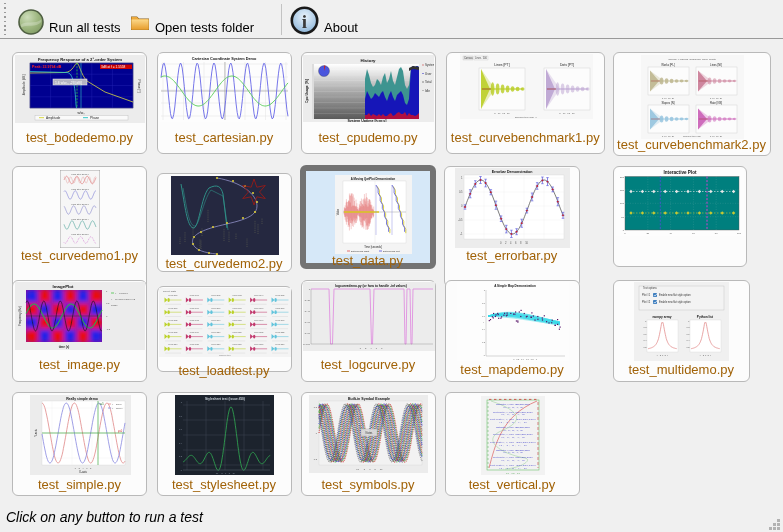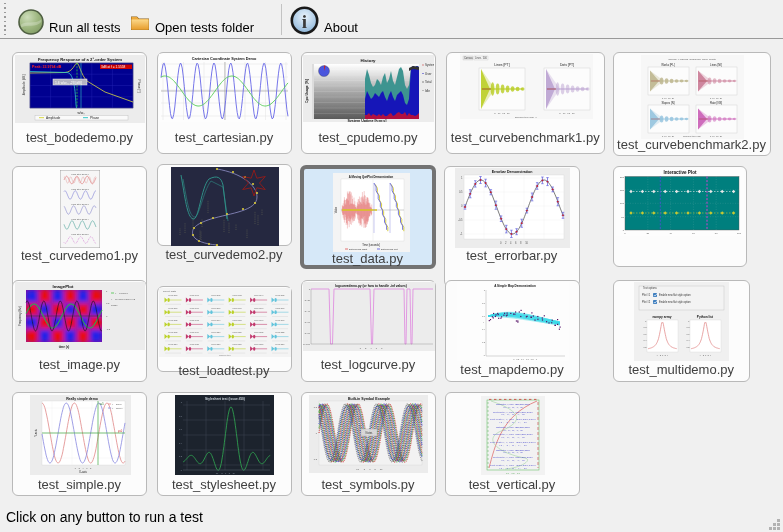--- a/index.html
+++ b/index.html
@@ -3,24 +3,24 @@
 * { margin:0; padding:0; box-sizing:border-box; }
 html,body { width:783px; height:532px; background:#f0f0f0; font-family:"Liberation Sans", sans-serif; overflow:hidden; position:relative; }
 #toolbar { position:absolute; left:0; top:0; width:783px; height:39px; background:#f0f0f0; border-bottom:1px solid #999; }
 #handle { position:absolute; left:4px; top:3px; width:2px; height:33px;
   background-image:repeating-linear-gradient(to bottom,#9a9a9a 0 1.5px, transparent 1.5px 4.4px); }
 .tbtn { position:absolute; top:6px; height:29px; display:flex; align-items:flex-end; }
 .tbtn svg { display:block; }
 .tbtn span { font-size:13px; color:#000; margin-left:5px; white-space:nowrap; }
 #sep { position:absolute; left:281px; top:4px; width:1px; height:31px; background:#c3c3c3; }
 .btn { position:absolute; background:#fcfcfc; border:1px solid #b9b9b9; border-radius:6px; }
-.btn.sel { background:#d6e8f8; border:4px solid #737373;padding-left:12px; }
+.btn.sel { background:#d6e8f8; border:6px solid #737373;padding-left:12px; }
 .th { position:absolute; }
-.cap { position:absolute; left:0; width:100%; text-align:center; font-size:13px; color:#404040; line-height:16px; }
-#status { position:absolute; left:6px; top:509px; font-size:14px; color:#000; line-height:16px; }
+.cap { position:absolute; left:0; width:100%; text-align:center; font-size:13px; color:#a16207; line-height:16px; }
+#status { position:absolute; left:6px; top:509px; font-size:14px; color:#000; line-height:16px;font-style:italic; }
 .grip { position:absolute; width:3px; height:3px; background:#b2b2b2; }
 </style></head><body>
 
 <div id="toolbar">
   <div id="handle"></div>
   <div class="tbtn" style="left:18px">
       <svg width="26" height="26" viewBox="0 0 26 26">
     <defs>
           <radialGradient id="grn" cx="0.35" cy="0.3" r="0.9">
       <stop offset="0" stop-color="#cdddba"></stop>
@@ -281,21 +281,21 @@
       <path d="M4.0,21.5 L4.3,21.1 L4.5,20.9 L4.8,20.8 L5.1,20.8 L5.3,20.9 L5.6,21.1 L5.9,21.5 L6.1,21.9 L6.4,22.4 L6.7,22.9 L6.9,23.5 L7.2,24.2 L7.5,24.9 L7.7,25.5 L8.0,26.2 L8.3,26.8 L8.5,27.4 L8.8,28.0 L9.1,28.4 L9.3,28.8 L9.6,29.0 L9.9,29.2 L10.1,29.2 L10.4,29.1 L10.7,29.0 L10.9,28.7 L11.2,28.3 L11.5,27.8 L11.7,27.3 L12.0,26.7 L12.3,26.0 L12.5,25.4 L12.8,24.7 L13.1,24.0 L13.3,23.4 L13.6,22.8 L13.9,22.2 L14.1,21.8 L14.4,21.4 L14.7,21.1 L14.9,20.9 L15.2,20.8 L15.5,20.8 L15.7,21.0 L16.0,21.2 L16.3,21.6 L16.5,22.0 L16.8,22.5 L17.1,23.1 L17.3,23.7 L17.6,24.4 L17.9,25.1 L18.1,25.7 L18.4,26.4 L18.7,27.0 L18.9,27.6 L19.2,28.1 L19.5,28.5 L19.7,28.8 L20.0,29.1 L20.3,29.2 L20.5,29.2 L20.8,29.1 L21.1,28.9 L21.3,28.6 L21.6,28.2 L21.9,27.7 L22.1,27.1 L22.4,26.5 L22.7,25.9 L22.9,25.2 L23.2,24.5 L23.5,23.8 L23.7,23.2 L24.0,22.6 L24.3,22.1 L24.5,21.6 L24.8,21.3 L25.1,21.0 L25.3,20.8 L25.6,20.8 L25.9,20.9 L26.1,21.0 L26.4,21.3 L26.7,21.7 L26.9,22.1 L27.2,22.7 L27.5,23.3 L27.7,23.9 L28.0,24.6 L28.3,25.3 L28.5,25.9 L28.8,26.6 L29.1,27.2 L29.3,27.7 L29.6,28.2 L29.9,28.6 L30.1,28.9 L30.4,29.1 L30.7,29.2 L30.9,29.2 L31.2,29.0 L31.5,28.8 L31.7,28.5 L32.0,28.0 L32.3,27.5 L32.5,26.9 L32.8,26.3 L33.1,25.7 L33.3,25.0 L33.6,24.3 L33.9,23.6 L34.1,23.0 L34.4,22.4 L34.7,21.9 L34.9,21.5 L35.2,21.2 L35.5,20.9 L35.7,20.8 L36.0,20.8" fill="none" stroke="#8888d8" stroke-width="0.7"></path>
       <text x="20" y="34.5" font-size="2" text-anchor="middle" fill="#555">Lines Style Demo 3</text>
       <path d="M4.0,36.2 L4.3,36.5 L4.5,36.9 L4.8,37.4 L5.1,38.0 L5.3,38.6 L5.6,39.3 L5.9,40.0 L6.1,40.7 L6.4,41.3 L6.7,41.9 L6.9,42.5 L7.2,43.0 L7.5,43.5 L7.7,43.8 L8.0,44.0 L8.3,44.2 L8.5,44.2 L8.8,44.1 L9.1,43.9 L9.3,43.6 L9.6,43.2 L9.9,42.7 L10.1,42.2 L10.4,41.6 L10.7,40.9 L10.9,40.3 L11.2,39.6 L11.5,38.9 L11.7,38.3 L12.0,37.7 L12.3,37.1 L12.5,36.7 L12.8,36.3 L13.1,36.0 L13.3,35.9 L13.6,35.8 L13.9,35.8 L14.1,36.0 L14.4,36.3 L14.7,36.6 L14.9,37.1 L15.2,37.6 L15.5,38.2 L15.7,38.8 L16.0,39.5 L16.3,40.2 L16.5,40.9 L16.8,41.5 L17.1,42.1 L17.3,42.7 L17.6,43.2 L17.9,43.6 L18.1,43.9 L18.4,44.1 L18.7,44.2 L18.9,44.2 L19.2,44.1 L19.5,43.8 L19.7,43.5 L20.0,43.1 L20.3,42.6 L20.5,42.0 L20.8,41.4 L21.1,40.7 L21.3,40.1 L21.6,39.4 L21.9,38.7 L22.1,38.1 L22.4,37.5 L22.7,37.0 L22.9,36.6 L23.2,36.2 L23.5,36.0 L23.7,35.8 L24.0,35.8 L24.3,35.9 L24.5,36.1 L24.8,36.4 L25.1,36.7 L25.3,37.2 L25.6,37.8 L25.9,38.4 L26.1,39.0 L26.4,39.7 L26.7,40.4 L26.9,41.0 L27.2,41.7 L27.5,42.3 L27.7,42.8 L28.0,43.3 L28.3,43.7 L28.5,44.0 L28.8,44.1 L29.1,44.2 L29.3,44.2 L29.6,44.0 L29.9,43.8 L30.1,43.4 L30.4,43.0 L30.7,42.4 L30.9,41.8 L31.2,41.2 L31.5,40.5 L31.7,39.9 L32.0,39.2 L32.3,38.5 L32.5,37.9 L32.8,37.4 L33.1,36.9 L33.3,36.5 L33.6,36.1 L33.9,35.9 L34.1,35.8 L34.4,35.8 L34.7,35.9 L34.9,36.1 L35.2,36.5 L35.5,36.9 L35.7,37.4 L36.0,37.9" fill="none" stroke="#9090d0" stroke-width="0.7"></path>
       <text x="20" y="49.5" font-size="2" text-anchor="middle" fill="#555">Lines Style Demo 4</text>
       <path d="M4.0,54.4 L4.3,55.1 L4.5,55.8 L4.8,56.4 L5.1,57.0 L5.3,57.6 L5.6,58.1 L5.9,58.5 L6.1,58.8 L6.4,59.1 L6.7,59.2 L6.9,59.2 L7.2,59.1 L7.5,58.9 L7.7,58.6 L8.0,58.2 L8.3,57.7 L8.5,57.1 L8.8,56.5 L9.1,55.8 L9.3,55.2 L9.6,54.5 L9.9,53.8 L10.1,53.2 L10.4,52.6 L10.7,52.1 L10.9,51.6 L11.2,51.3 L11.5,51.0 L11.7,50.8 L12.0,50.8 L12.3,50.9 L12.5,51.0 L12.8,51.3 L13.1,51.7 L13.3,52.2 L13.6,52.7 L13.9,53.3 L14.1,53.9 L14.4,54.6 L14.7,55.3 L14.9,56.0 L15.2,56.6 L15.5,57.2 L15.7,57.8 L16.0,58.2 L16.3,58.6 L16.5,58.9 L16.8,59.1 L17.1,59.2 L17.3,59.2 L17.6,59.0 L17.9,58.8 L18.1,58.4 L18.4,58.0 L18.7,57.5 L18.9,56.9 L19.2,56.3 L19.5,55.6 L19.7,55.0 L20.0,54.3 L20.3,53.6 L20.5,53.0 L20.8,52.4 L21.1,51.9 L21.3,51.5 L21.6,51.2 L21.9,50.9 L22.1,50.8 L22.4,50.8 L22.7,50.9 L22.9,51.1 L23.2,51.4 L23.5,51.8 L23.7,52.3 L24.0,52.9 L24.3,53.5 L24.5,54.1 L24.8,54.8 L25.1,55.5 L25.3,56.1 L25.6,56.8 L25.9,57.4 L26.1,57.9 L26.4,58.4 L26.7,58.7 L26.9,59.0 L27.2,59.1 L27.5,59.2 L27.7,59.1 L28.0,59.0 L28.3,58.7 L28.5,58.3 L28.8,57.9 L29.1,57.3 L29.3,56.7 L29.6,56.1 L29.9,55.4 L30.1,54.8 L30.4,54.1 L30.7,53.4 L30.9,52.8 L31.2,52.3 L31.5,51.8 L31.7,51.4 L32.0,51.1 L32.3,50.9 L32.5,50.8 L32.8,50.8 L33.1,51.0 L33.3,51.2 L33.6,51.5 L33.9,52.0 L34.1,52.5 L34.4,53.0 L34.7,53.7 L34.9,54.3 L35.2,55.0 L35.5,55.7 L35.7,56.3 L36.0,57.0" fill="none" stroke="#58a8a0" stroke-width="0.7"></path>
       <text x="20" y="64.5" font-size="2" text-anchor="middle" fill="#555">Lines Style Demo 5</text>
       <path d="M4.0,72.5 L4.3,72.9 L4.5,73.1 L4.8,73.3 L5.1,73.4 L5.3,73.3 L5.6,73.2 L5.9,73.1 L6.1,72.8 L6.4,72.5 L6.7,72.1 L6.9,71.6 L7.2,71.1 L7.5,70.6 L7.7,70.0 L8.0,69.5 L8.3,69.0 L8.5,68.5 L8.8,68.0 L9.1,67.6 L9.3,67.2 L9.6,67.0 L9.9,66.8 L10.1,66.7 L10.4,66.6 L10.7,66.7 L10.9,66.9 L11.2,67.1 L11.5,67.4 L11.7,67.8 L12.0,68.2 L12.3,68.7 L12.5,69.2 L12.8,69.8 L13.1,70.3 L13.3,70.9 L13.6,71.4 L13.9,71.8 L14.1,72.3 L14.4,72.6 L14.7,72.9 L14.9,73.2 L15.2,73.3 L15.5,73.4 L15.7,73.3 L16.0,73.2 L16.3,73.0 L16.5,72.7 L16.8,72.4 L17.1,71.9 L17.3,71.5 L17.6,71.0 L17.9,70.4 L18.1,69.9 L18.4,69.3 L18.7,68.8 L18.9,68.3 L19.2,67.9 L19.5,67.5 L19.7,67.2 L20.0,66.9 L20.3,66.7 L20.5,66.6 L20.8,66.7 L21.1,66.7 L21.3,66.9 L21.6,67.2 L21.9,67.5 L22.1,67.9 L22.4,68.4 L22.7,68.9 L22.9,69.4 L23.2,69.9 L23.5,70.5 L23.7,71.0 L24.0,71.5 L24.3,72.0 L24.5,72.4 L24.8,72.7 L25.1,73.0 L25.3,73.2 L25.6,73.3 L25.9,73.4 L26.1,73.3 L26.4,73.1 L26.7,72.9 L26.9,72.6 L27.2,72.2 L27.5,71.8 L27.7,71.3 L28.0,70.8 L28.3,70.3 L28.5,69.7 L28.8,69.2 L29.1,68.7 L29.3,68.2 L29.6,67.8 L29.9,67.4 L30.1,67.1 L30.4,66.8 L30.7,66.7 L30.9,66.6 L31.2,66.7 L31.5,66.8 L31.7,67.0 L32.0,67.3 L32.3,67.6 L32.5,68.0 L32.8,68.5 L33.1,69.0 L33.3,69.5 L33.6,70.1 L33.9,70.6 L34.1,71.2 L34.4,71.6 L34.7,72.1 L34.9,72.5 L35.2,72.8 L35.5,73.1 L35.7,73.3 L36.0,73.3" fill="none" stroke="#cc66cc" stroke-width="0.7" stroke-dasharray="0.8,1"></path>
     </svg>
     <div class="cap" style="top:81.5px">test_curvedemo1.py</div>
   </div>
-<div class="btn" style="left:156.5px;top:164px;width:135px;height:82px">
+<div class="btn" style="left:156.5px;top:173px;width:135px;height:99px">
     <svg class="th" style="left:13.0px;top:2.0px" width="108" height="79" viewBox="0 0 108 79">
       <rect width="108" height="79" fill="#252840"></rect>
       <path d="M10,8 C14,30 16,50 22,52 C28,54 30,20 38,12 C46,8 50,10 52,18 L56,52" fill="none" stroke="#2f8f87" stroke-width="1"></path>
       <path d="M12,12 C16,34 18,48 23,50 C28,52 32,24 40,14 L52,20 L57,54" fill="none" stroke="#2f8f87" stroke-width="0.6"></path>
       <path d="M46,2 C70,6 86,18 86,30 C86,44 60,46 40,52 C24,57 20,62 22,68 C24,74 34,77 46,78" fill="none" stroke="#9090c8" stroke-width="0.8"></path>
       <circle cx="46" cy="2" r="1.1" fill="#d8c838"></circle>
       <circle cx="62" cy="5" r="1.1" fill="#d8c838"></circle>
       <circle cx="74" cy="10" r="1.1" fill="#d8c838"></circle>
       <circle cx="82" cy="17" r="1.1" fill="#d8c838"></circle>
       <circle cx="86" cy="26" r="1.1" fill="#d8c838"></circle>

